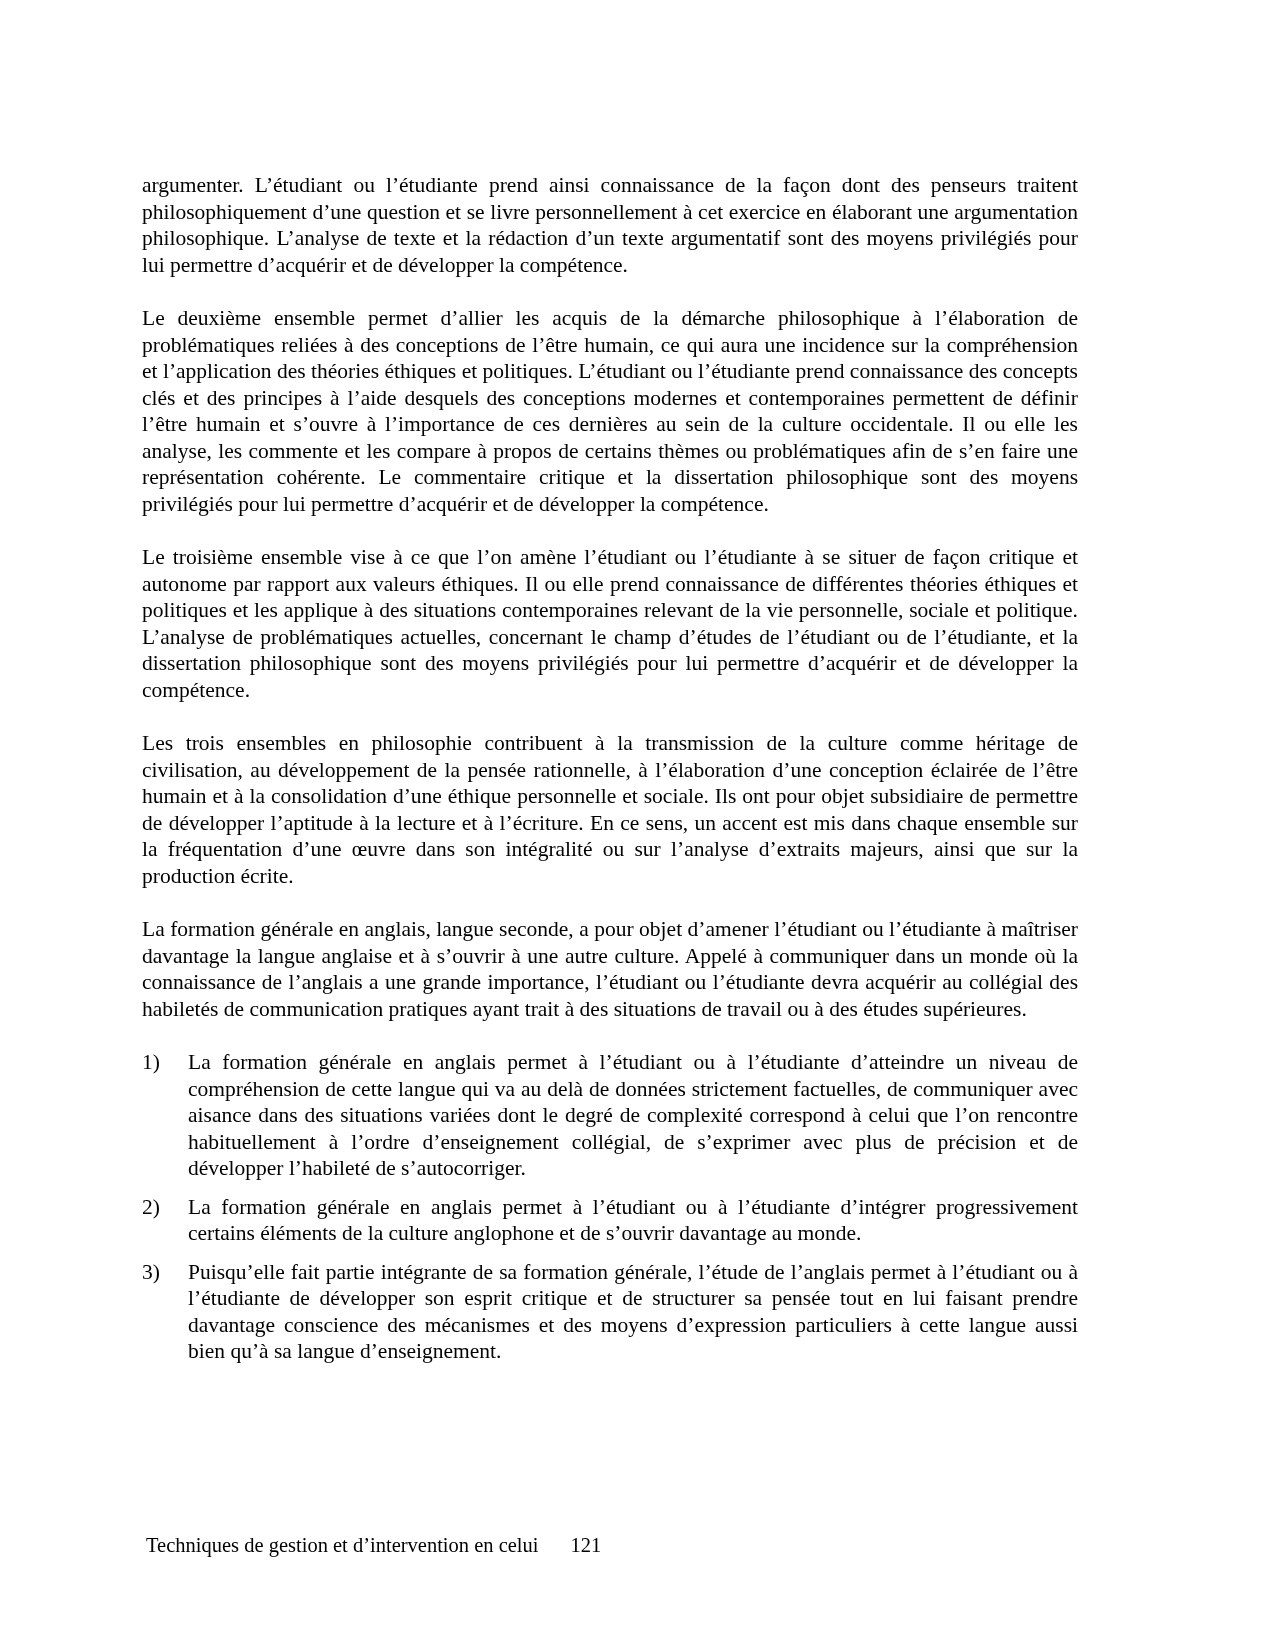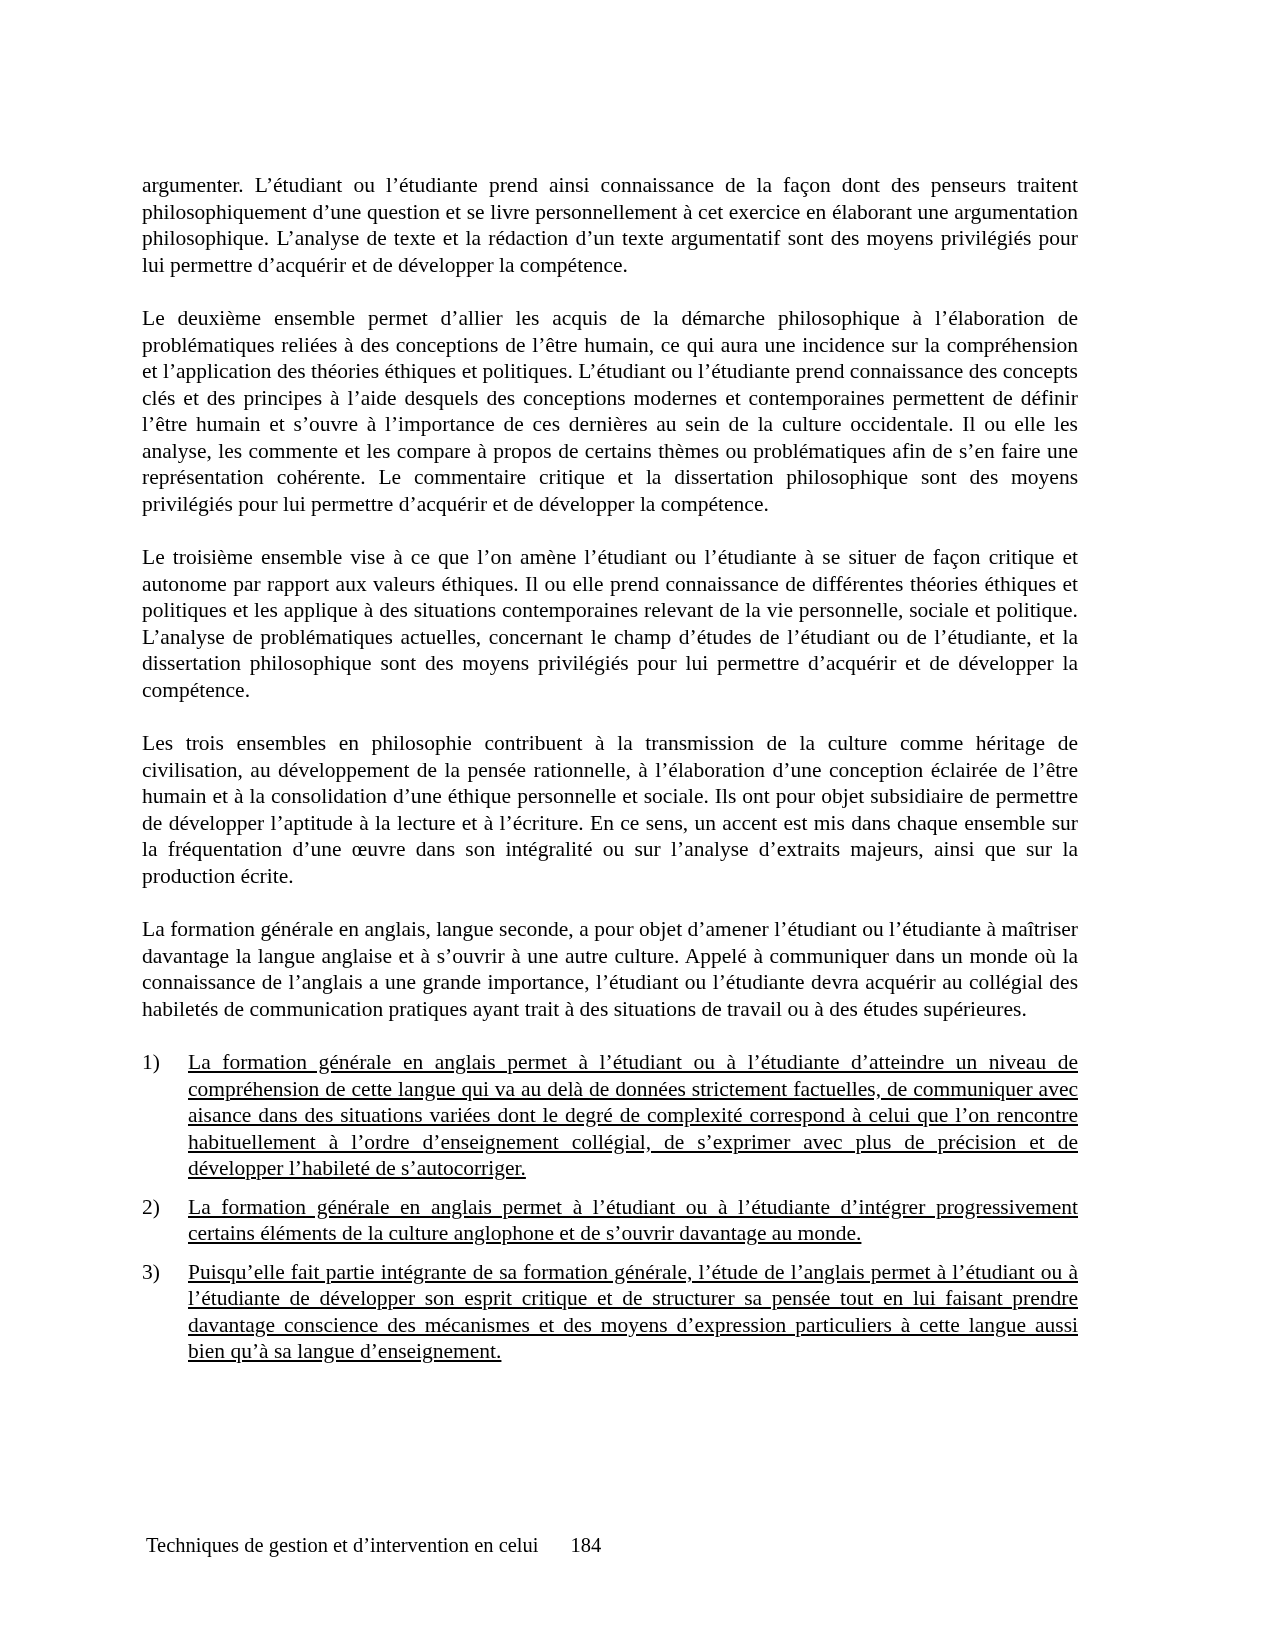--- a/index.html
+++ b/index.html
@@ -45,21 +45,20 @@
     font-size: 21.5px;
     line-height: 26.5px;
   }
   .list-item .num {
     flex: 0 0 46px;
     text-align: left;
   }
   .list-item .txt {
     flex: 1 1 auto;
     text-align: justify;
-    text-decoration: underline;
   }
   .footer {
     position: absolute;
     left: 146px;
     top: 1533px;
     font-size: 20.5px;
     line-height: 25px;
     white-space: nowrap;
   }
   .footer .page-num {
@@ -91,15 +90,15 @@
       </div>
       <div class="list-item">
         <span class="num">3)</span>
         <span class="txt">Puisqu’elle fait partie intégrante de sa formation générale, l’étude de l’anglais permet à l’étudiant ou à l’étudiante de développer son esprit critique et de structurer sa pensée tout en lui faisant prendre davantage conscience des mécanismes et des moyens d’expression particuliers à cette langue aussi bien qu’à sa langue d’enseignement.</span>
       </div>
     </div>
 
   </div>
 
   <div class="footer">
-    <span>Techniques de gestion et d’intervention en celui</span><span class="page-num">184</span>
+    <span>Techniques de gestion et d’intervention en celui</span><span class="page-num">121</span>
   </div>
 </div>
 
 </body></html>

